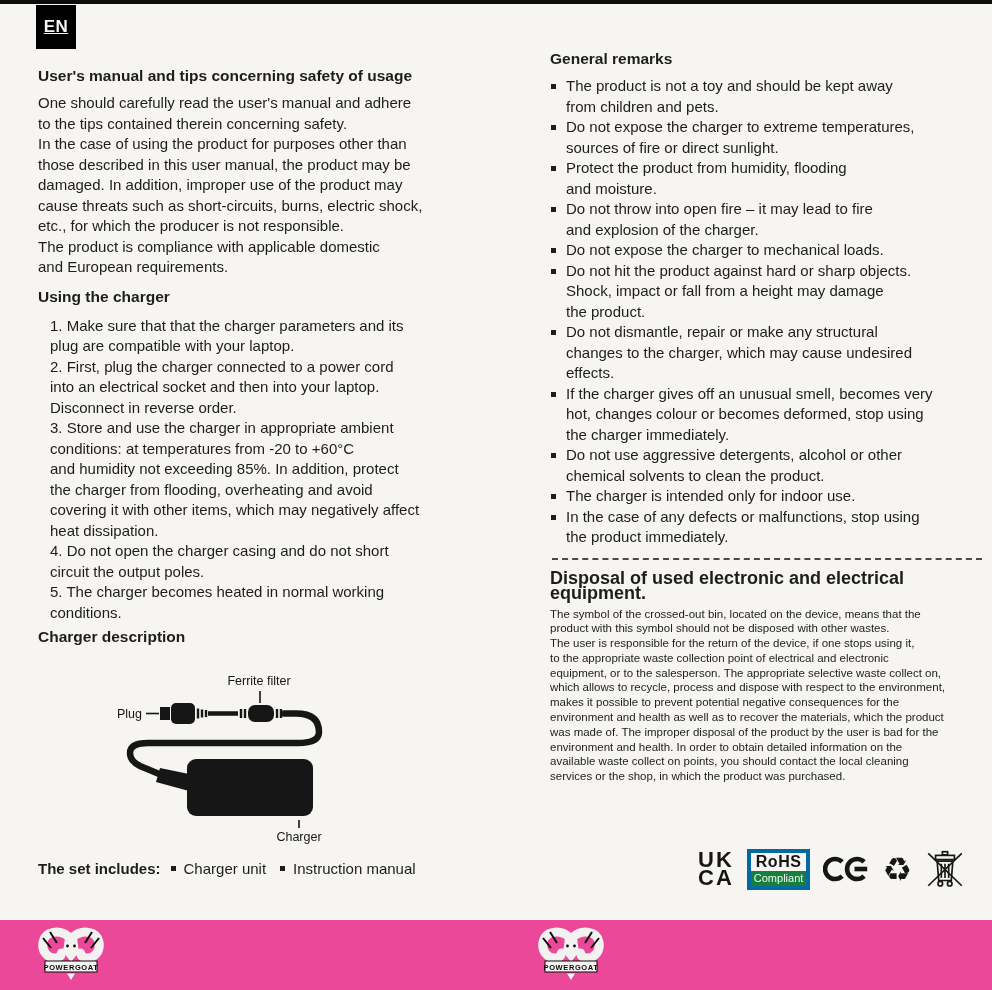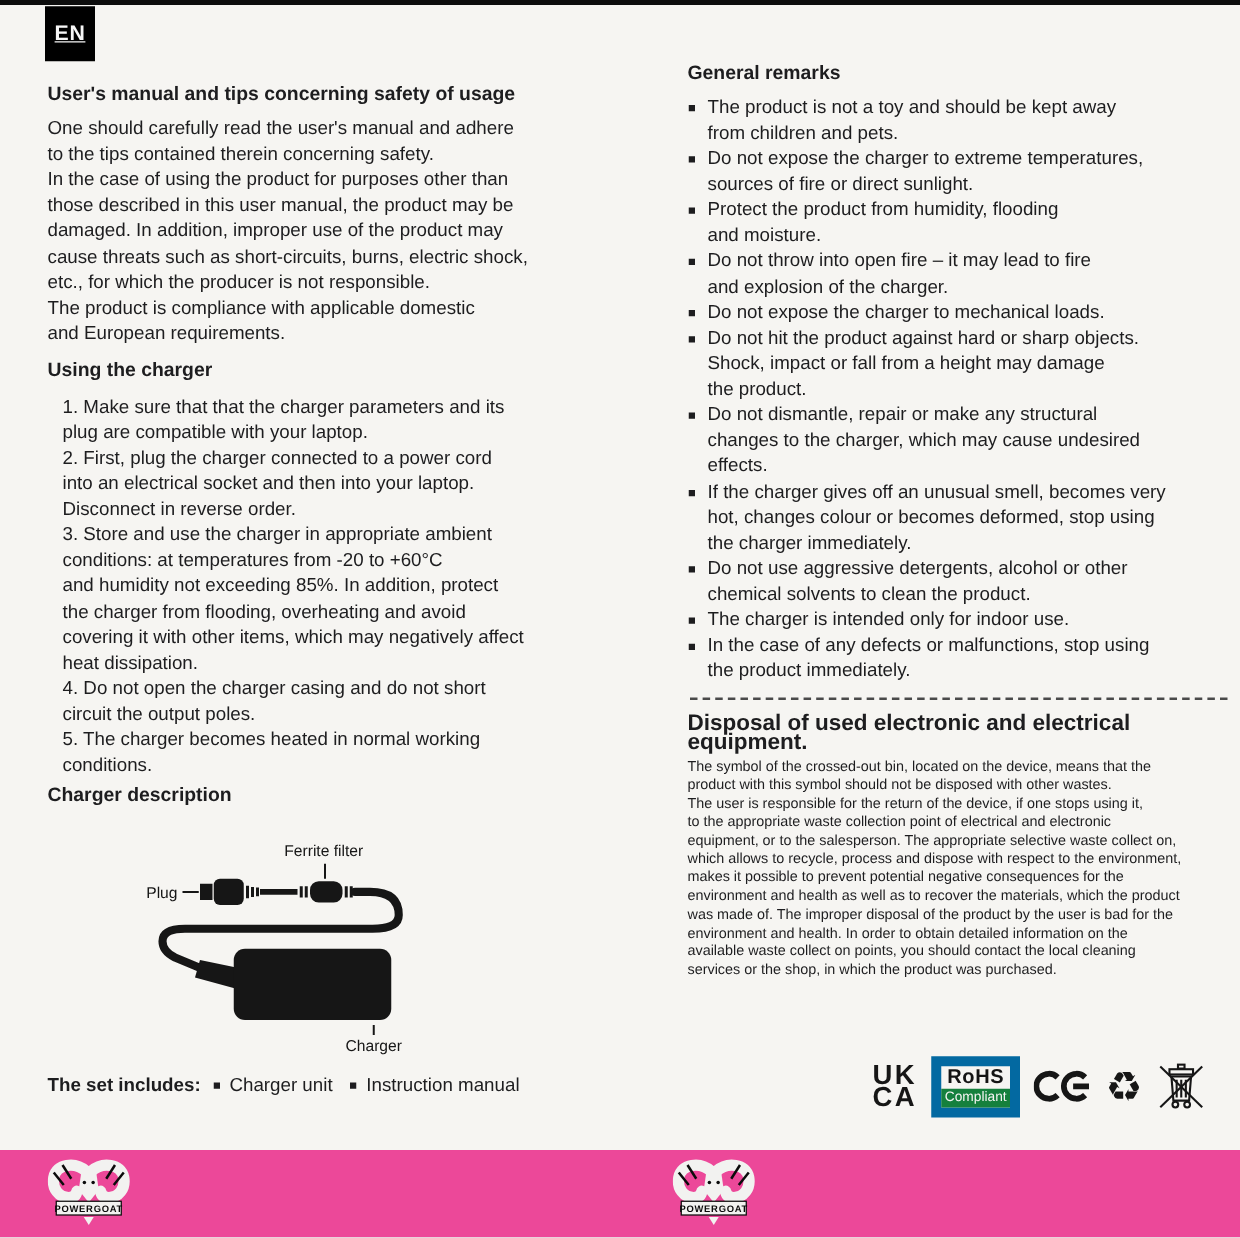--- a/index.html
+++ b/index.html
@@ -39,21 +39,21 @@
 
   .dashed-divider { margin-top:10px; width:430px; border:0; border-top:2px dashed #4a4a4a; }
   .disposal-title { font-size:18px; font-weight:bold; line-height:15px; margin-top:11px; }
   .disposal-body { font-size:11.5px; line-height:14.8px; white-space:pre-line; margin-top:6px; }
 
   .cert-row {
     position:absolute; left:698px; top:843px; width:267px; height:52px;
     display:flex; align-items:center; justify-content:space-between;
   }
   .ukca { font-size:22px; font-weight:bold; line-height:18px; letter-spacing:2px; color:#161616; }
-  .rohs { border:8px solid #0369a1; background:#f6f5f2; text-align:center; }
+  .rohs { border:4px solid #0369a1; background:#f6f5f2; text-align:center; }
   .rohs-top { font-size:16px; font-weight:bold; padding:0 5px; letter-spacing:0.5px; color:#141414; }
   .rohs-bottom { background:#15803d; color:#f4f4f2; font-size:11px; padding:1px 3px 2px; }
   .recycle-glyph { font-size:33px; line-height:1; color:#161616; font-family:"DejaVu Sans", sans-serif; }
 
   .footer { position:absolute; left:0; top:920px; width:992px; height:70px; background:#ec4899; }
   .goat-logo { position:absolute; top:7px; }
   .goat-1 { left:38px; }
   .goat-2 { left:538px; }
 </style>
 </head>

